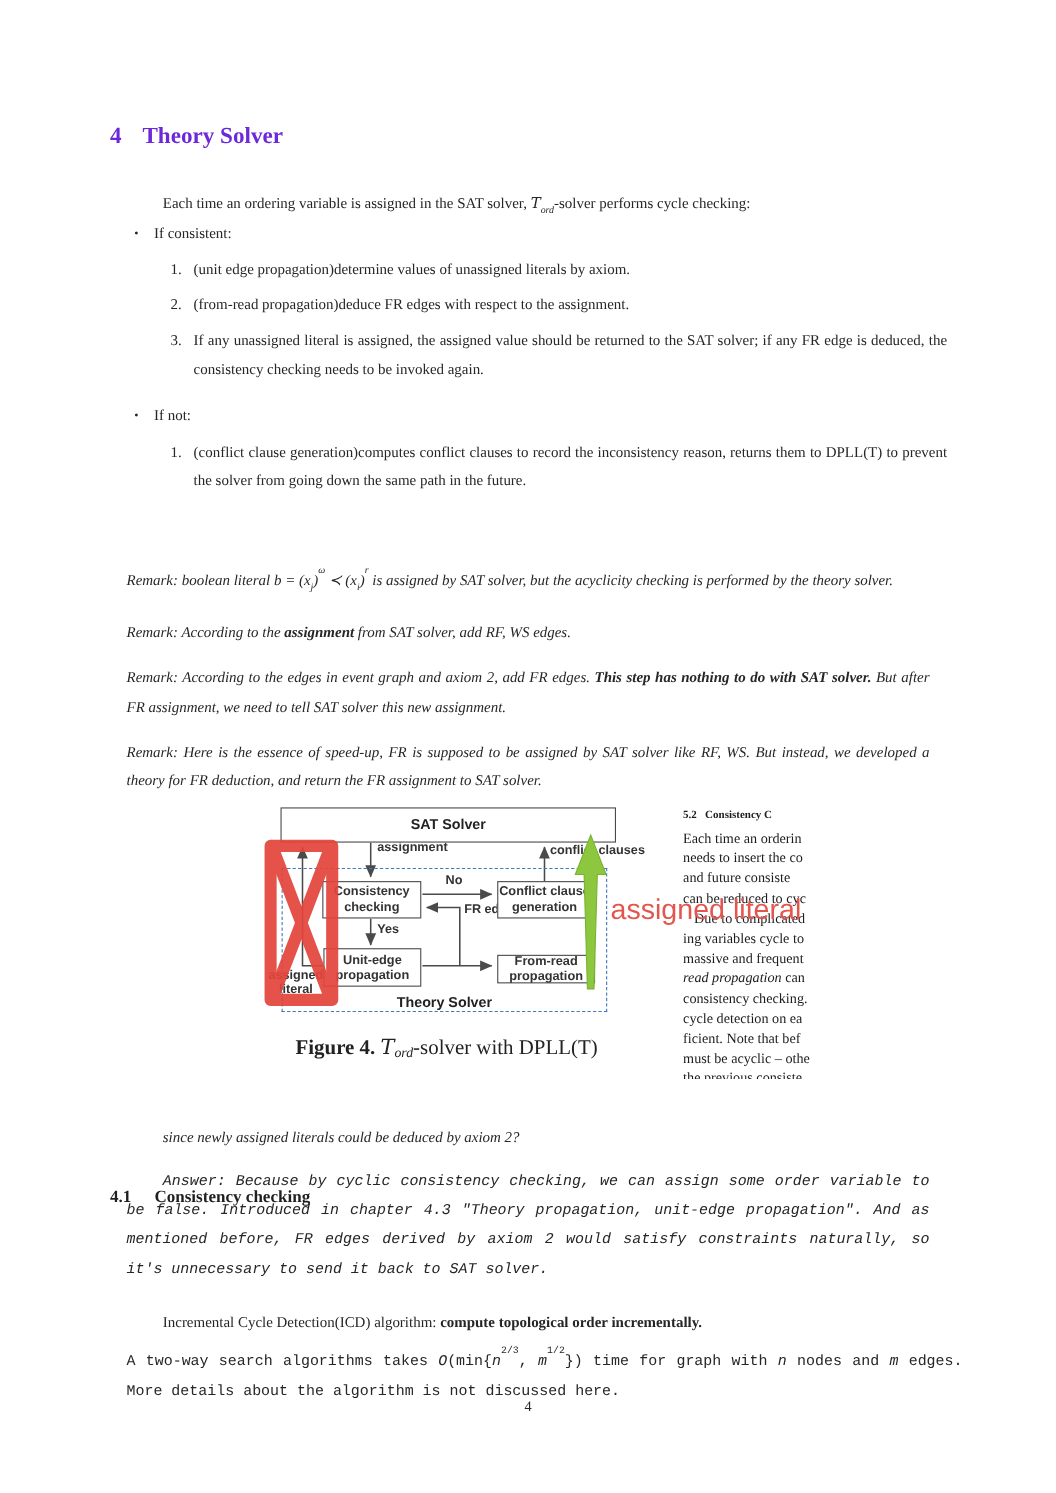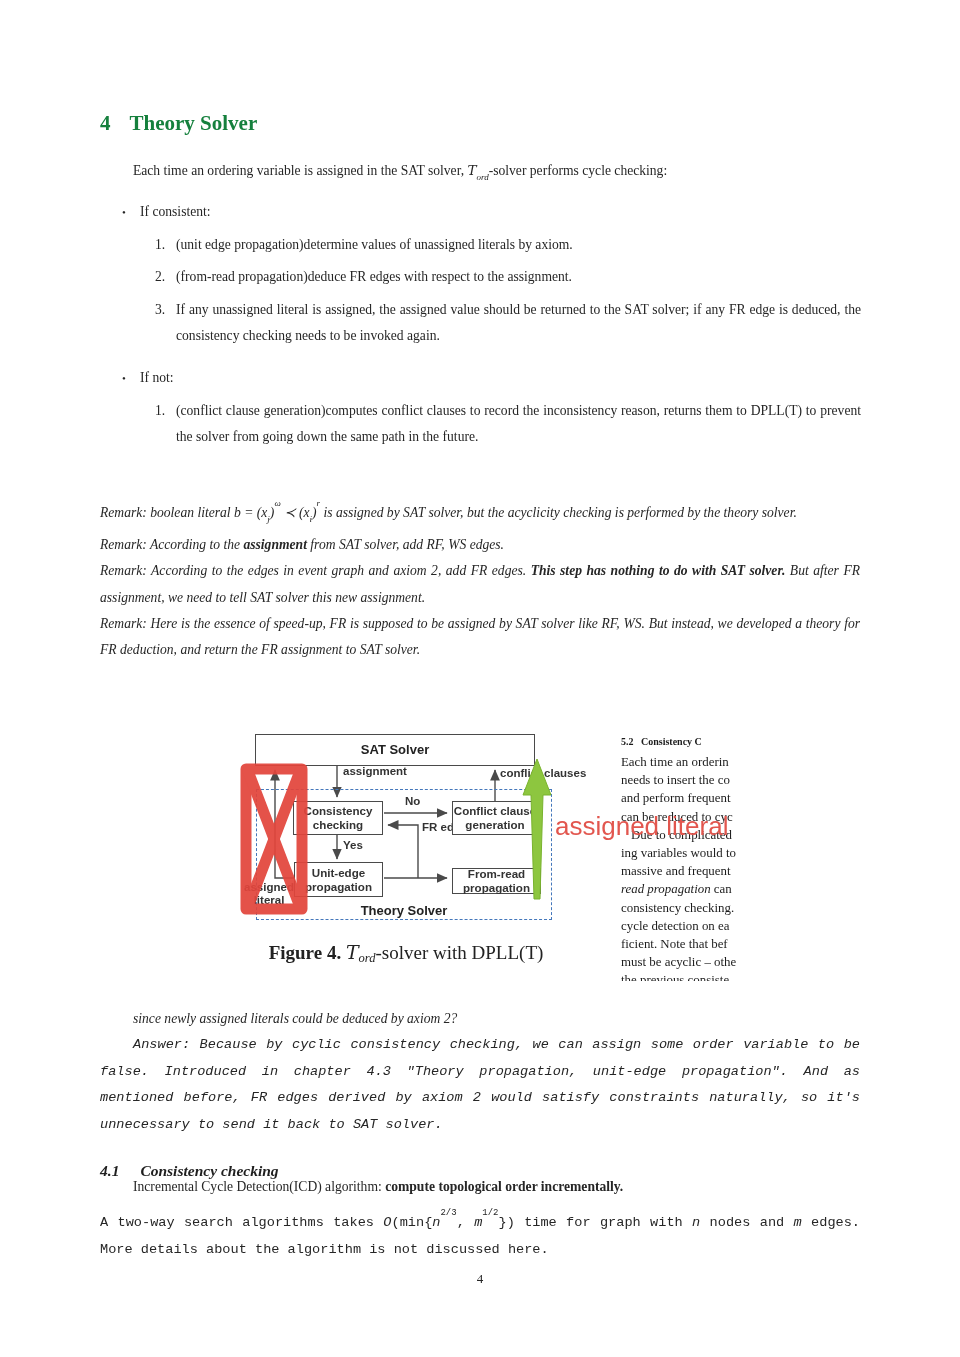--- a/index.html
+++ b/index.html
@@ -1,31 +1,31 @@
 <!DOCTYPE html>
 <html><head>
 <meta charset="utf-8">
 <style>
   html,body{margin:0;padding:0;background:#ffffff;}
   .page{position:relative;width:960px;height:1357px;background:#fff;overflow:hidden;
         font-family:"Liberation Serif",serif;color:#262626;}
   .abs{position:absolute;}
-  p{margin:0;}
+  p{margin:15px;}
   .body-text{font-size:13.6px;line-height:26px;}
   .just{text-align:justify;font-family:Liberation Mono, monospace;}
   .it{font-style:italic;}
   
   .r-b{font-weight:700;}
   .r-i{font-style:italic;}
   .r-sub{font-size:66%;vertical-align:-18%;}
   .r-sup{font-size:66%;vertical-align:42%;}
   .r-cal{font-style:italic;font-family:"DejaVu Serif",serif;}
   .r-subi{font-size:66%;vertical-align:-18%;font-style:italic;}
   
-  .h1{font-size:21px;font-weight:700;color:#15803d;}
+  .h1{font-size:21px;font-weight:700;color:#6d28d9;}
   .h1 .sec-title{margin-left:19px;}
   .h2{font-size:15.5px;font-weight:700;color:#1f1f1f;}
   .h2 .sec-title{margin-left:21px;}
   
   .bullet-row{display:flex;font-size:13.6px;line-height:26px;}
   .bullet-glyph{width:18px;font-size:11px;line-height:26px;}
   .num-list{font-size:13.6px;line-height:26px;}
   .num-item{display:flex;margin-bottom:6.3px;}
   .num-label{width:21px;flex:0 0 21px;}
   .num-text{flex:1;text-align:justify;}
@@ -121,42 +121,42 @@
         <line x1="284" y1="90" x2="347" y2="90" marker-end="url(#ah)"></line>
         <line x1="237" y1="112" x2="237" y2="136" marker-end="url(#ah)"></line>
         <line x1="284" y1="155" x2="347" y2="155" marker-end="url(#ah)"></line>
         <polyline points="318,155 318,102 288,102" marker-end="url(#ah)"></polyline>
         <polyline points="194,155 175,155 175,47" marker-end="url(#ah)"></polyline>
       </g>
     </svg>
 
     <div class="dashed-box" style="left:156px;top:66px;width:296px;height:131px;"></div>
 
-    <div class="dbox sat-box" style="left:155px;top:11px;width:280px;height:32px;">SAT Solver</div>
+    <div class="dbox sat-box" style="left:155px;top:11px;width:305px;height:32px;">SAT Solver</div>
     <div class="dbox" style="left:193px;top:78px;width:90px;height:34px;">Consistency checking</div>
     <div class="dbox" style="left:352px;top:78px;width:86px;height:34px;">Conflict clause generation</div>
     <div class="dbox" style="left:194px;top:139px;width:89px;height:35px;">Unit-edge propagation</div>
     <div class="dbox" style="left:352px;top:145px;width:89px;height:26px;">From-read propagation</div>
 
     <span class="edge-label" style="left:243px;top:42px;">assignment</span>
     <span class="edge-label" style="left:400px;top:44px;">conflict clauses</span>
     <span class="edge-label" style="left:305px;top:72px;">No</span>
     <span class="edge-label" style="left:243px;top:116px;">Yes</span>
     <span class="edge-label" style="left:322px;top:98px;">FR edge</span>
     <span class="assigned-left" style="left:143px;top:158px;width:52px;">assigned literal</span>
     <div class="theory-label" style="left:156px;top:180px;width:296px;">Theory Solver</div>
 
     <div class="excerpt">
       <div class="excerpt-title">5.2&nbsp;&nbsp;&nbsp;Consistency C</div>
       <div class="excerpt-line"><span>Each time an orderin</span></div>
       <div class="excerpt-line"><span>needs to insert the co</span></div>
-      <div class="excerpt-line"><span>and perform frequent</span></div>
+      <div class="excerpt-line"><span>and future consiste</span></div>
       <div class="excerpt-line"><span>can be reduced to cyc</span></div>
       <div class="excerpt-line indent"><span>Due to complicated</span></div>
-      <div class="excerpt-line"><span>ing variables would to</span></div>
+      <div class="excerpt-line"><span>ing variables cycle to</span></div>
       <div class="excerpt-line"><span>massive and frequent</span></div>
       <div class="excerpt-line"><span class="r-i">read propagation</span><span> can</span></div>
       <div class="excerpt-line"><span>consistency checking.</span></div>
       <div class="excerpt-line"><span>cycle detection on ea</span></div>
       <div class="excerpt-line"><span>ficient. Note that bef</span></div>
       <div class="excerpt-line"><span>must be acyclic – othe</span></div>
       <div class="excerpt-line"><span>the previous consiste</span></div>
     </div>
 
     <svg class="annot-layer" width="760" height="270">
@@ -171,21 +171,21 @@
     <span class="red-annotation">assigned literal</span>
 
     <div class="caption" style="left:150px;top:218px;width:312px;"><span class="r-b">Figure 4. </span><span class="r-cal">T</span><span class="r-subi">ord</span><span>-solver with DPLL(T)</span></div>
   </div>
 
   <div class="abs body-text it" style="left:100px;top:1006px;width:760px;line-height:26.4px;">
     <p style="text-indent:33px;">since newly assigned literals could be deduced by axiom 2?</p>
     <p class="just" style="text-indent:33px;">Answer: Because by cyclic consistency checking, we can assign some order variable to be false. Introduced in chapter 4.3 "Theory propagation, unit-edge propagation". And as mentioned before, FR edges derived by axiom 2 would satisfy constraints naturally, so it's unnecessary to send it back to SAT solver.</p>
   </div>
 
-  <div class="abs h2" style="left:100px;top:1162px;font-style:italic;">
+  <div class="abs h2" style="left:100px;top:1080px;">
     <span class="sec-num">4.1</span><span class="sec-title">Consistency checking</span>
   </div>
 
   <p class="abs body-text" style="left:133px;top:1174px;width:727px;"><span>Incremental Cycle Detection(ICD) algorithm: </span><span class="r-b">compute topological order incrementally.</span></p>
   <p class="abs body-text just" style="left:100px;top:1200px;width:760px;line-height:26.5px;"><span>A two-way search algorithms takes </span><span class="r-i">O</span><span>(min{</span><span class="r-i">n</span><span class="r-sup">2/3</span><span>, </span><span class="r-i">m</span><span class="r-sup">1/2</span><span>}) time for graph with </span><span class="r-i">n</span><span> nodes and </span><span class="r-i">m</span><span> edges. More details about the algorithm is not discussed here.</span></p>
 
   <div class="abs footer" style="left:100px;top:1271px;width:760px;">4</div>
 
 </div>
 

